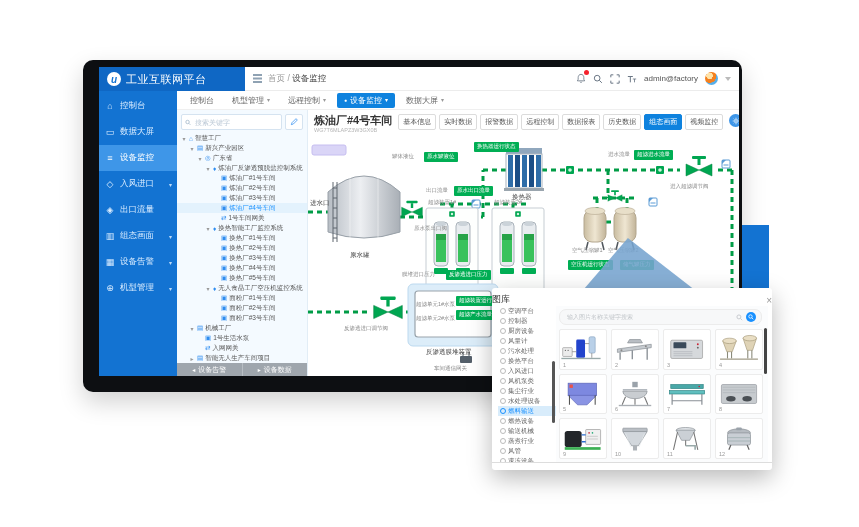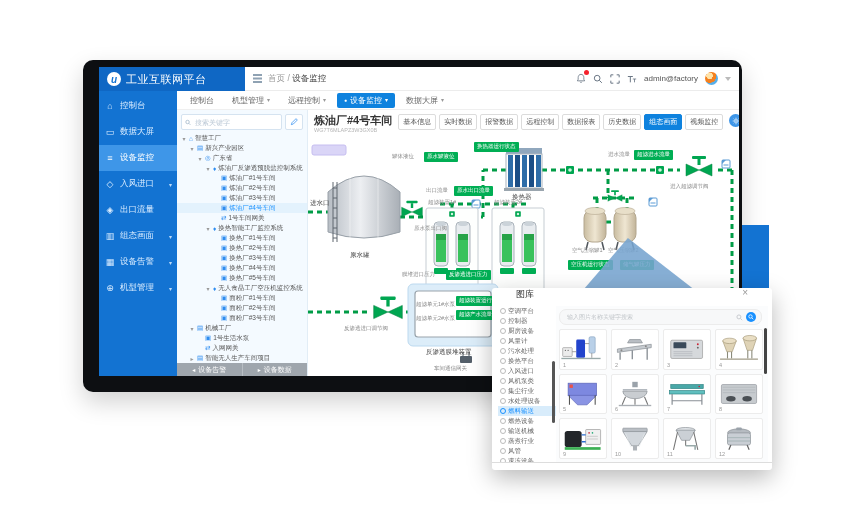--- a/index.html
+++ b/index.html
@@ -85,21 +85,21 @@
 
   
   .blue-rect{position:absolute;left:742px;top:225px;width:27px;height:95px;background:#1373D2;z-index:2}
   .spot-triangle{position:absolute;left:497px;top:238px;width:275px;height:152px;
                  background:rgba(118,164,207,.88);
                  clip-path:polygon(47.6% 0,100% 73.7%,100% 100%,0 100%);z-index:3}
 
   
   .dialog{position:absolute;left:492px;top:288px;width:280px;height:182px;background:#fff;border-radius:3px;
           box-shadow:0 8px 24px rgba(0,0,0,.28);z-index:10;display:flex;flex-direction:column;overflow:hidden}
-  .dialog-head{height:18px;flex:none;display:flex;align-items:flex-start;padding:0 24px}
+  .dialog-head{height:18px;flex:none;display:flex;align-items:flex-end;padding:0 0}
   .dialog-title{font-size:9px;color:#333}
   .dialog-close{margin-left:auto;color:#999;font-size:10px;line-height:1}
   .dialog-body{flex:1;display:flex;min-height:0;padding:0 4px 0 6px}
   .cats{width:58px;flex:none;overflow:hidden;position:relative}
   .cat{height:10px;display:flex;align-items:center;gap:2px;font-size:6.5px;color:#666;padding-left:2px;white-space:nowrap;overflow:hidden}
   .cat .ring{width:4px;height:4px;flex:none;border:1px solid #bbb;border-radius:50%}
   .cat.selected{background:#D8ECFB;color:#1890FF}
   .cat.selected .ring{border-color:#1890FF}
   .cats-scroll{position:absolute;right:1px;top:55px;width:3px;height:62px;background:#555;border-radius:2px}
   .gal{flex:1;display:flex;flex-direction:column;min-width:0;position:relative;background:#FBFCFD}

